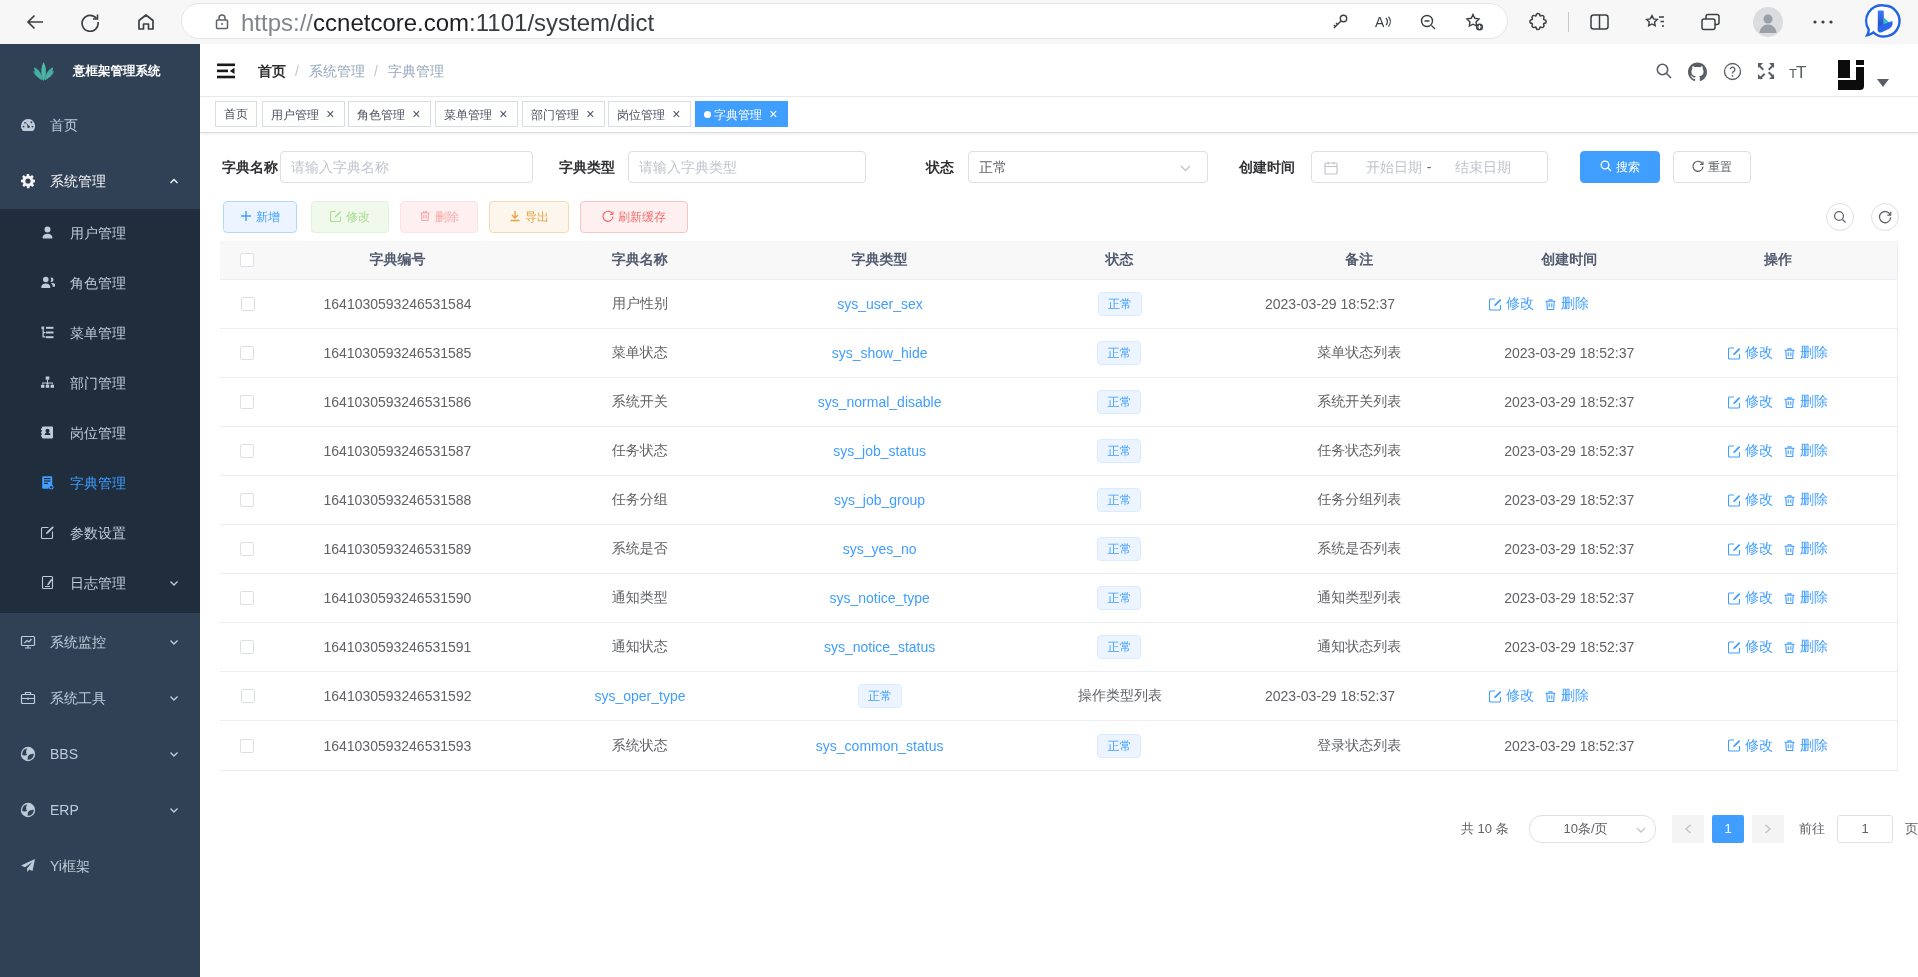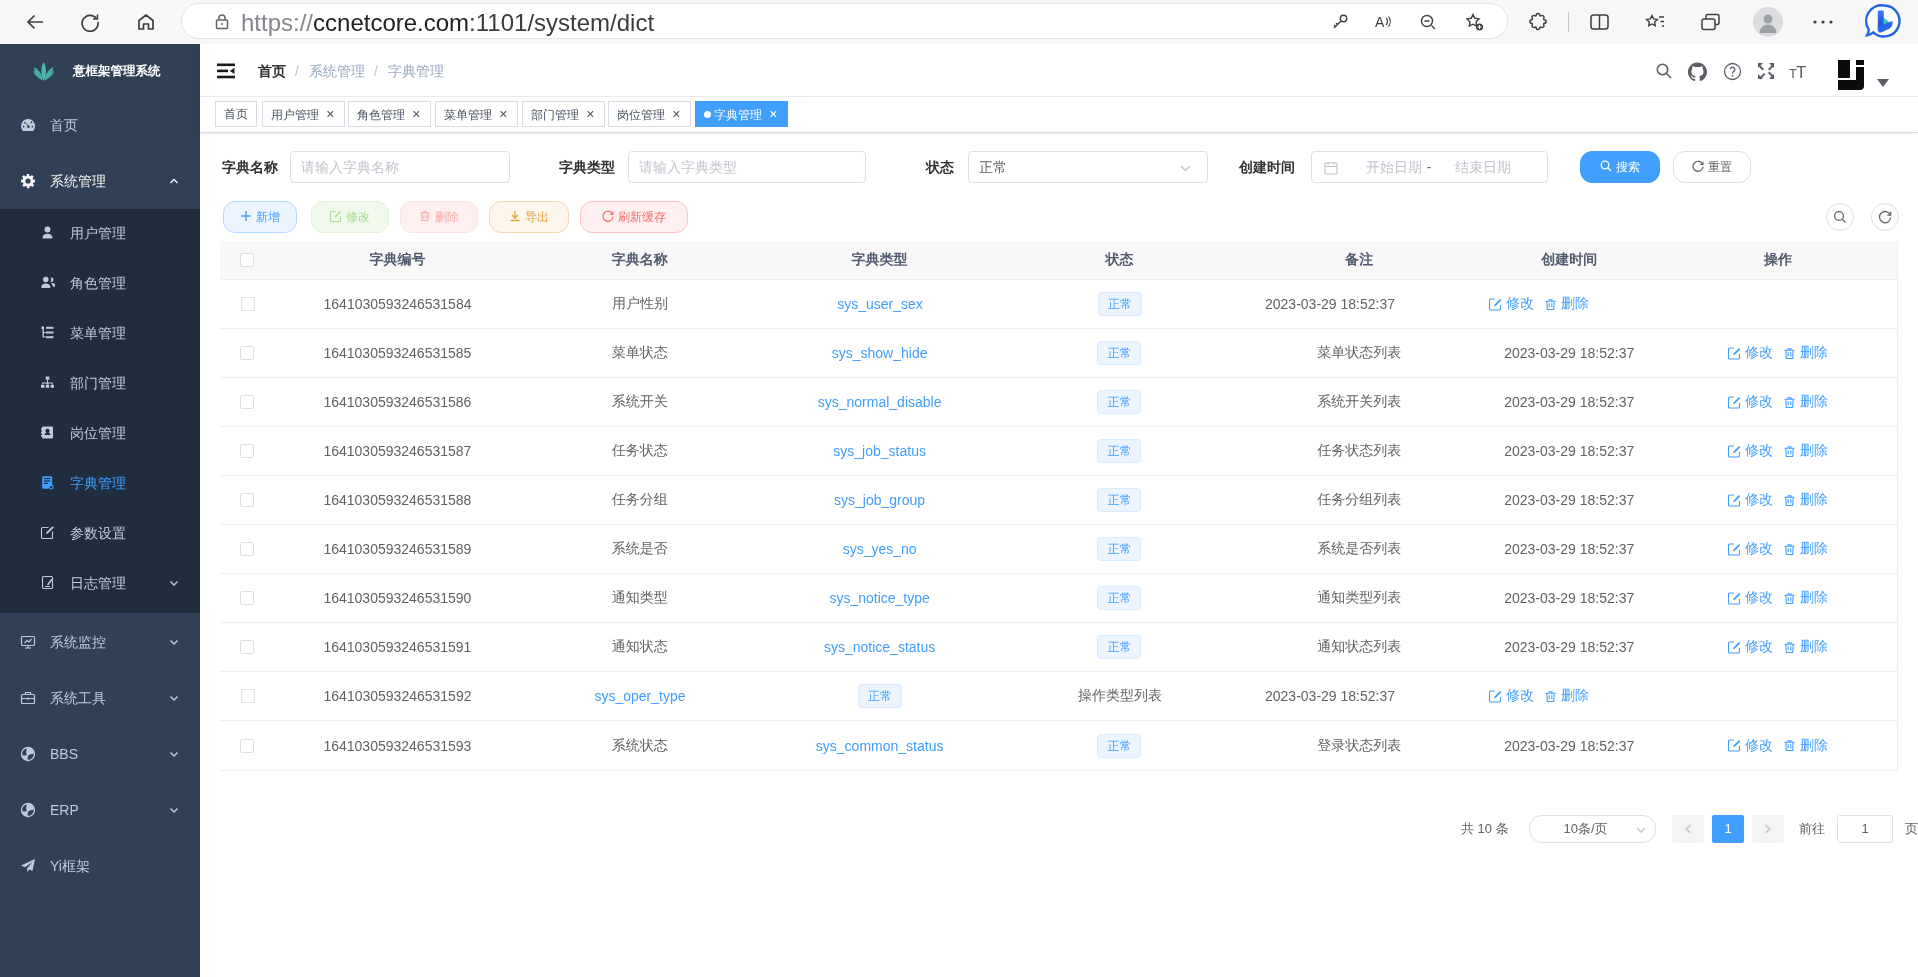--- a/index.html
+++ b/index.html
@@ -32,21 +32,21 @@
 .tab{position:absolute;top:4px;height:26px;line-height:24px;border:1px solid #d8dce5;background:#fff;color:#495060;font-size:12px;padding:0 8px;white-space:nowrap}
 .tab .x{display:inline-block;width:12px;text-align:center;font-size:14px;color:#495060;margin-left:2px}
 .tab.act{background:#409eff;border-color:#409eff;color:#fff}
 .tab.act .x{color:#fff}
 .dot{display:inline-block;width:7px;height:7px;border-radius:50%;background:#fff;vertical-align:1px;margin-right:3px}
 
 .lbl{position:absolute;top:160px;height:14px;line-height:14px;font-size:14px;font-weight:bold;color:#303133}
 .inp{position:absolute;top:151px;height:32px;border:1px solid #dcdfe6;border-radius:4px;background:#fff;font-size:14px;color:#c0c4cc;line-height:30px}
 .inp .ph{padding-left:10px}
 
-.btn{position:absolute;top:201px;height:32px;border-radius:12px;font-size:12px;text-align:center;line-height:30px;border:1px solid}
+.btn{position:absolute;top:201px;height:32px;border-radius:4px;font-size:12px;text-align:center;line-height:30px;border:1px solid}
 .btn span{vertical-align:0px}
 .cbtn{position:absolute;width:28px;height:28px;border-radius:50%;border:1px solid #dcdfe6;background:#fff}
 
 .tbl{position:absolute;left:220px;top:241px;width:1678px;border-bottom:1px solid #ebeef5;border-right:1px solid #ebeef5}
 .trh{display:flex;height:39px;background:#f8f8f9;border-bottom:1px solid #ebeef5;color:#515a6e;font-weight:bold;font-size:14px}
 .tr{display:flex;height:49px;background:#fff;border-bottom:1px solid #ebeef5;color:#606266;font-size:14px}
 .tr:last-child{border-bottom:none}
 .td{display:flex;align-items:center;justify-content:center;overflow:hidden}
 .c0{width:55px}.c1{width:245px}.c2{width:240px}.c3{width:240px}.c4{width:240px}.c5{width:240px}.c6{width:180px}.c7{width:238px}
 .cb{width:14px;height:14px;border:1px solid #dcdfe6;border-radius:2px;background:#fff}
@@ -345,21 +345,21 @@
   <div class="tab" style="left:15px">首页</div>
   <div class="tab" style="left:62px">用户管理 <span class="x">×</span></div>
   <div class="tab" style="left:148px">角色管理 <span class="x">×</span></div>
   <div class="tab" style="left:235px">菜单管理 <span class="x">×</span></div>
   <div class="tab" style="left:322px">部门管理 <span class="x">×</span></div>
   <div class="tab" style="left:408px">岗位管理 <span class="x">×</span></div>
   <div class="tab act" style="left:495px"><span class="dot"></span>字典管理 <span class="x">×</span></div>
 </div>
 
 <div class="lbl" style="left:222px">字典名称</div>
-<div class="inp" style="left:290px;width:220px">
+<div class="inp" style="left:280px;width:253px">
     <div class="ph">请输入字典名称</div>
   </div>
 <div class="lbl" style="left:559px">字典类型</div>
 <div class="inp" style="left:628px;width:238px">
     <div class="ph">请输入字典类型</div>
   </div>
 <div class="lbl" style="left:926px">状态</div>
 <div class="inp" style="left:968px;width:240px;color:#606266">
     <div class="ph">正常</div>
   <svg class="abs" style="right:16px;top:13px" width="11" height="7" viewBox="0 0 11 7" fill="none" stroke="#c0c4cc" stroke-width="1.4">

